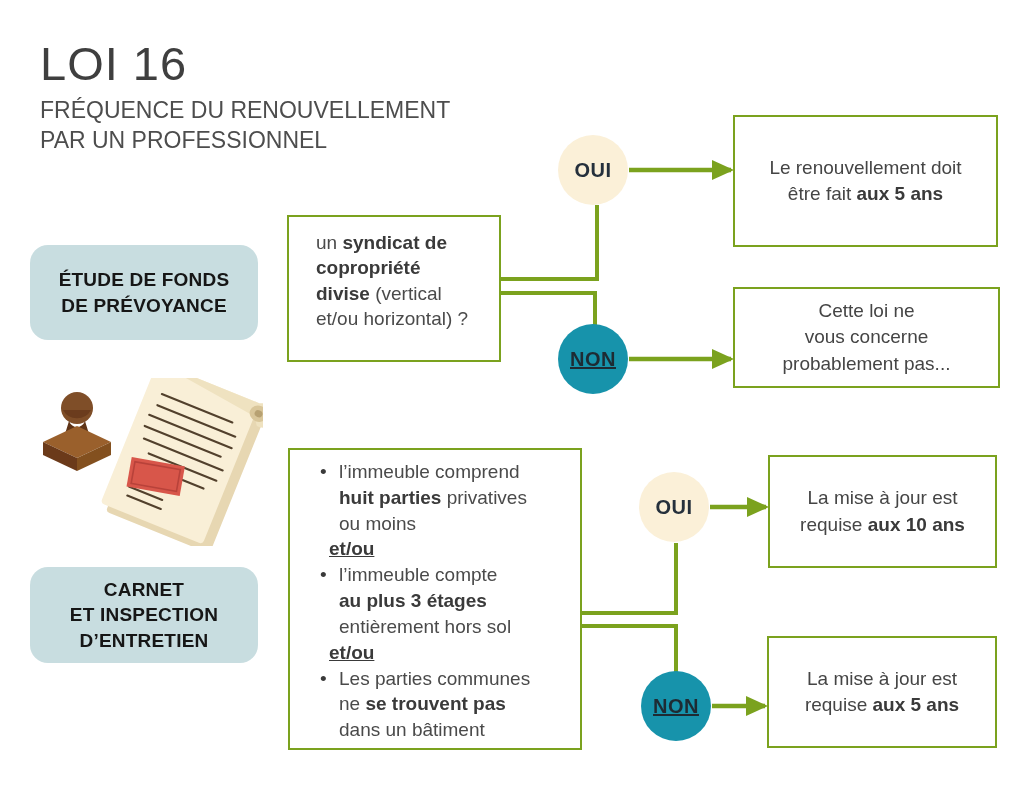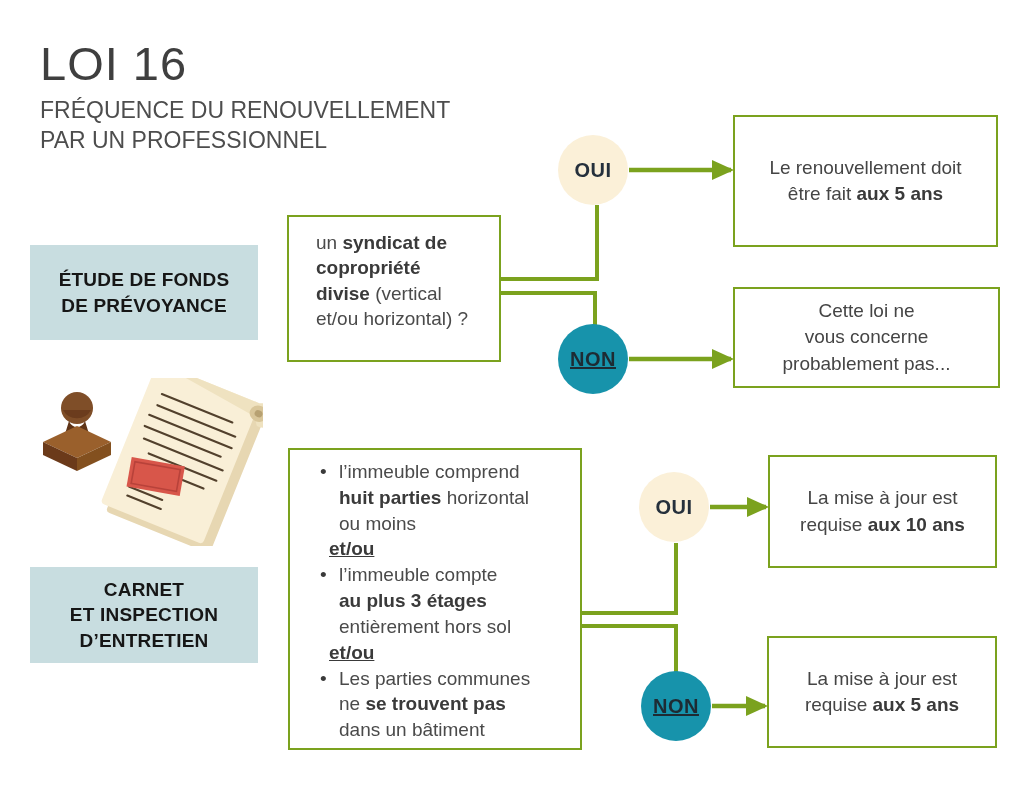--- a/index.html
+++ b/index.html
@@ -17,21 +17,21 @@
   #connectors{position:absolute;left:0;top:0;z-index:0;pointer-events:none;}
   .page-title{
     position:absolute;left:40px;top:36px;font-size:47px;font-weight:400;
     color:#3f3f3f;letter-spacing:1px;
   }
   .page-subtitle{
     position:absolute;left:40px;top:96px;font-size:23px;font-weight:400;
     color:#4d4d4d;line-height:1.3;
   }
   .label-pill{
-    position:absolute;left:30px;width:228px;background:var(--pill);border-radius:0;
+    position:absolute;left:30px;width:228px;background:var(--pill);border-radius:18px;
     display:flex;flex-direction:column;align-items:center;justify-content:center;
     font-size:19px;font-weight:700;color:#161616;text-align:center;line-height:1.35;
     letter-spacing:0.2px;z-index:2;
   }
   #label-study{top:245px;height:95px;}
   #label-carnet{top:567px;height:96px;}
   .question-box{
     position:absolute;background:#ffffff;border:2px solid var(--green);
     font-size:19px;line-height:1.33;color:#4a4a4a;z-index:2;box-sizing:border-box;
   }
@@ -163,21 +163,21 @@
     <div>Cette loi ne</div>
     <div>vous concerne</div>
     <div>probablement pas...</div>
   </div>
 
   <div class="question-box" id="question2">
     <div class="bullet-item">
       <span class="bullet-marker">•</span>
       <div>
         <div>l’immeuble comprend</div>
-        <div><b>huit parties</b><span> horizontal</span></div>
+        <div><b>huit parties</b><span> privatives</span></div>
         <div>ou moins</div>
       </div>
     </div>
     <div class="etou">et/ou</div>
     <div class="bullet-item">
       <span class="bullet-marker">•</span>
       <div>
         <div>l’immeuble compte</div>
         <div><b>au plus 3 étages</b></div>
         <div>entièrement hors sol</div>

